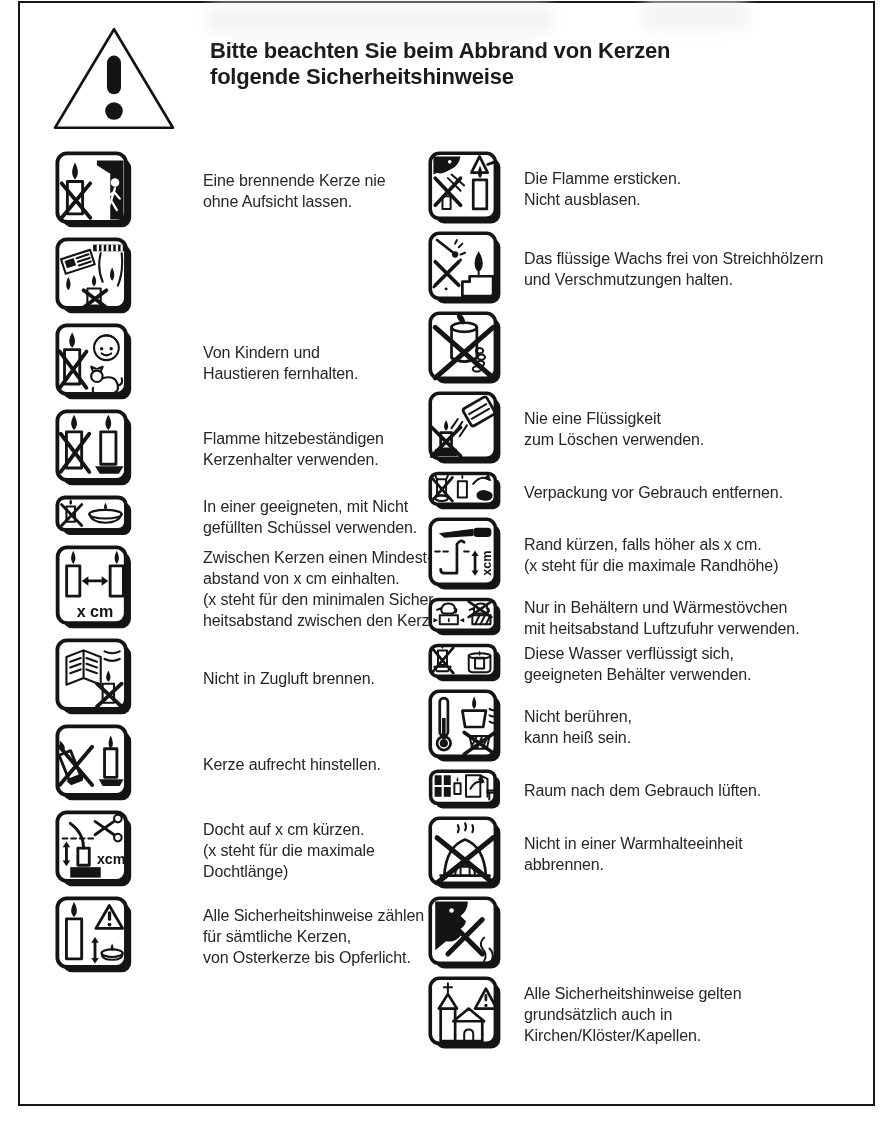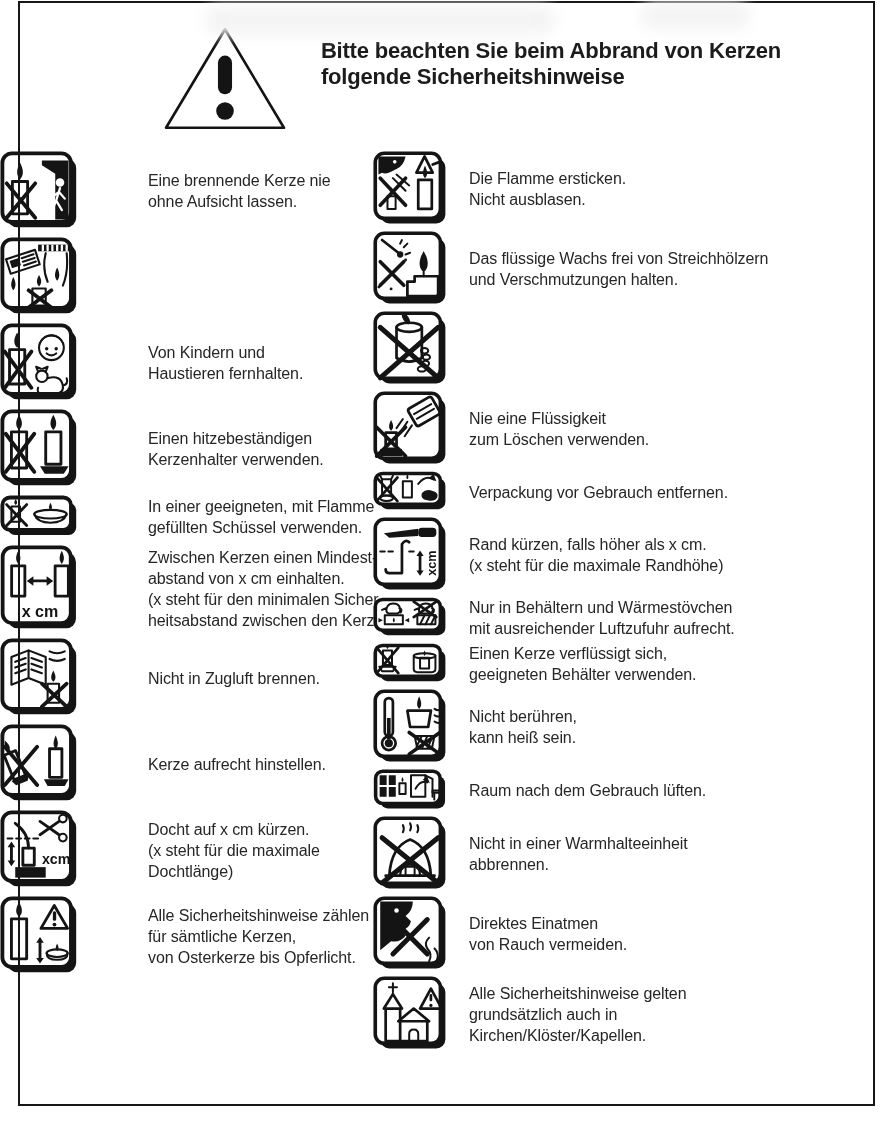--- a/index.html
+++ b/index.html
@@ -3,25 +3,25 @@
 <meta charset="utf-8">
 <style>
   html,body{margin:0;padding:0;}
   body{width:892px;height:1125px;background:#fff;overflow:hidden;
        font-family:"Liberation Sans",sans-serif;color:#232323;position:relative;}
   .frame{position:absolute;left:18px;top:1px;right:17px;bottom:19px;
          border:2px solid #161616;pointer-events:none;}
   .smudge{position:absolute;background:#f4f4f4;filter:blur(7px);border-radius:14px;}
   .smudge.a{left:205px;top:5px;width:350px;height:30px;}
   .smudge.b{left:640px;top:2px;width:110px;height:28px;}
-  .header{display:flex;align-items:flex-start;padding:22px 0 0 48px;justify-content:center;}
+  .header{display:flex;align-items:flex-start;padding:22px 0 0 48px;}
   .warn-tri{flex:0 0 auto;}
   h1{font-size:22px;line-height:26px;font-weight:bold;color:#1b1b1b;
      margin:16px 0 0 30px;white-space:pre;letter-spacing:-0.2px;}
-  .columns{display:flex;margin-top:16px;}
+  .columns{display:flex;padding-left:55px;margin-top:16px;}
   .col{display:flex;flex-direction:column;}
   .col-l{width:373px;flex:0 0 373px;}
   .col-r{flex:1;}
   .row{display:flex;align-items:center;}
   .col-l .row{margin-bottom:6px;gap:68px;}
   .col-r .row{margin-bottom:4px;gap:20px;}
   .ic{flex:0 0 auto;line-height:0;}
   .ic svg{display:block;}
   .txt{margin:0;font-size:16px;line-height:21px;white-space:pre;
        letter-spacing:-0.1px;color:#262626;}
@@ -128,38 +128,38 @@
           <rect class="sh" x="8" y="8" width="72" height="72" rx="10"></rect>
           <rect class="bx" x="2.5" y="2.5" width="72" height="72" rx="10"></rect>
           <rect class="s" x="12" y="24" width="16" height="38"></rect>
           <path class="f" d="M20,6 C16,13 16,18 20,22 C24,18 24,13 20,6 Z"></path>
           <path class="s x" d="M6,26 L36,66 M36,26 L6,66"></path>
           <rect class="s" x="48" y="24" width="16" height="34"></rect>
           <path class="f" d="M56,6 C52,13 52,18 56,22 C60,18 60,13 56,6 Z"></path>
           <path class="f" d="M42,60 h30 l-5,8 h-20 z"></path>
         </svg>
       </span>
-      <p class="txt">Einen hitzebeständigen
+      <p class="txt">Flamme hitzebeständigen
 Kerzenhalter verwenden.</p>
     </div>
 
     <div class="row">
       <span class="ic">
         <svg width="80" height="44" viewBox="0 0 84 46">
           <rect class="sh" x="8" y="8" width="72" height="34" rx="8"></rect>
           <rect class="bx" x="2.5" y="2.5" width="72" height="34" rx="8"></rect>
           <rect class="s2" x="12" y="12" width="9" height="16"></rect>
           <path class="f" d="M16.5,4 C14.5,7 14.5,8.5 16.5,10.5 C18.5,8.5 18.5,7 16.5,4 Z"></path>
           <path class="s" d="M7,10 L28,32 M28,10 L7,32"></path>
           <ellipse class="s2" cx="53" cy="20" rx="17" ry="4.5"></ellipse>
           <path class="s2" d="M36,20 q3,9 17,9 q14,0 17,-9"></path>
           <path class="f" d="M53,8 C51,12 51,14 53,16 C55,14 55,12 53,8 Z"></path>
         </svg>
       </span>
-      <p class="txt">In einer geeigneten, mit Flamme
+      <p class="txt">In einer geeigneten, mit Nicht
 gefüllten Schüssel verwenden.</p>
     </div>
 
     <div class="row">
       <span class="ic">
         <svg width="80" height="87" viewBox="0 0 84 92">
           <rect class="sh" x="8" y="8" width="72" height="80" rx="10"></rect>
           <rect class="bx" x="2.5" y="2.5" width="72" height="80" rx="10"></rect>
           <rect class="s" x="12" y="22" width="14" height="32"></rect>
           <path class="f" d="M19,6 C16,12 16,16 19,20 C22,16 22,12 19,6 Z"></path>
@@ -389,39 +389,39 @@
           <path class="f" d="M23,22.5 C21.5,25 21.5,26.5 23,28 C24.5,26.5 24.5,25 23,22.5 Z"></path>
           <polygon class="f" points="6,23 6,28 11,25.5"></polygon>
           <polygon class="f" points="40,23 40,28 35,25.5"></polygon>
           <path class="s2" d="M52,10 q-3,6 1,8 h10 q5,-2 2,-8 q-2,-3 -6.5,-3 q-4.5,0 -6.5,3 z M51,12 l-5,2 M65,12 q4,1.5 1.5,5"></path>
           <path class="s" d="M45,5 L70,22 M70,5 L45,22"></path>
           <rect class="s2" x="49" y="20" width="20" height="10"></rect>
           <path class="s2" d="M52,30 L57,20 M58,30 L63,20 M64,30 L69,20"></path>
         </svg>
       </span>
       <p class="txt">Nur in Behältern und Wärmestövchen
-mit ausreichender Luftzufuhr aufrecht.</p>
+mit heitsabstand Luftzufuhr verwenden.</p>
     </div>
 
     <div class="row">
       <span class="ic">
         <svg width="76" height="42" viewBox="0 0 84 46">
           <rect class="sh" x="8" y="8" width="72" height="34" rx="8"></rect>
           <rect class="bx" x="2.5" y="2.5" width="72" height="34" rx="8"></rect>
           <rect class="s2" x="11" y="8" width="10" height="16"></rect>
           <path class="f" d="M16,1 C14.5,4 14.5,5 16,6.5 C17.5,5 17.5,4 16,1 Z"></path>
           <path class="s2" d="M7,26 h18 l-3,5 h-12 z"></path>
           <path class="s" d="M4,5 L28,33 M28,5 L4,33"></path>
           <ellipse class="s2" cx="57" cy="14" rx="12" ry="3"></ellipse>
           <path class="s2" d="M45,14 v14 q0,4 4,4 h16 q4,0 4,-4 v-14"></path>
           <rect class="s2" x="52" y="16" width="10" height="12"></rect>
           <path class="f" d="M57,8 C55.5,11 55.5,12.5 57,14 C58.5,12.5 58.5,11 57,8 Z"></path>
         </svg>
       </span>
-      <p class="txt">Einen Kerze verflüssigt sich,
+      <p class="txt">Diese Wasser verflüssigt sich,
 geeigneten Behälter verwenden.</p>
     </div>
 
     <div class="row">
       <span class="ic">
         <svg width="76" height="76" viewBox="0 0 84 84">
           <rect class="sh" x="8" y="8" width="72" height="72" rx="10"></rect>
           <rect class="bx" x="2.5" y="2.5" width="72" height="72" rx="10"></rect>
           <rect class="s" x="13" y="10" width="9" height="42" rx="4.5"></rect>
           <circle class="s" cx="17.5" cy="60" r="7.5"></circle>
@@ -480,22 +480,20 @@
       <span class="ic">
         <svg width="76" height="76" viewBox="0 0 84 84">
           <rect class="sh" x="8" y="8" width="72" height="72" rx="10"></rect>
           <rect class="bx" x="2.5" y="2.5" width="72" height="72" rx="10"></rect>
           <path class="f" d="M8,6 H44 Q44,16 36,22 L42,28 Q40,36 32,38 L36,44 Q30,52 20,50 L8,60 Z"></path>
           <circle class="wf" cx="26" cy="16" r="2.5"></circle>
           <path class="s xb" d="M22,26 L60,64 M60,26 L22,64"></path>
           <path class="s2" d="M62,72 q4,-8 -2,-14 q-4,-6 2,-12 M70,72 q4,-8 -2,-14"></path>
         </svg>
       </span>
-      <p class="txt">Direktes Einatmen
-von Rauch vermeiden.</p>
     </div>
 
     <div class="row">
       <span class="ic">
         <svg width="76" height="76" viewBox="0 0 84 84">
           <rect class="sh" x="8" y="8" width="72" height="72" rx="10"></rect>
           <rect class="bx" x="2.5" y="2.5" width="72" height="72" rx="10"></rect>
           <rect class="s" x="14" y="36" width="16" height="36"></rect>
           <path class="s" d="M12,36 L22,20 L32,36"></path>
           <path class="s2" d="M22,8 V18 M17.5,12.5 H26.5"></path>

